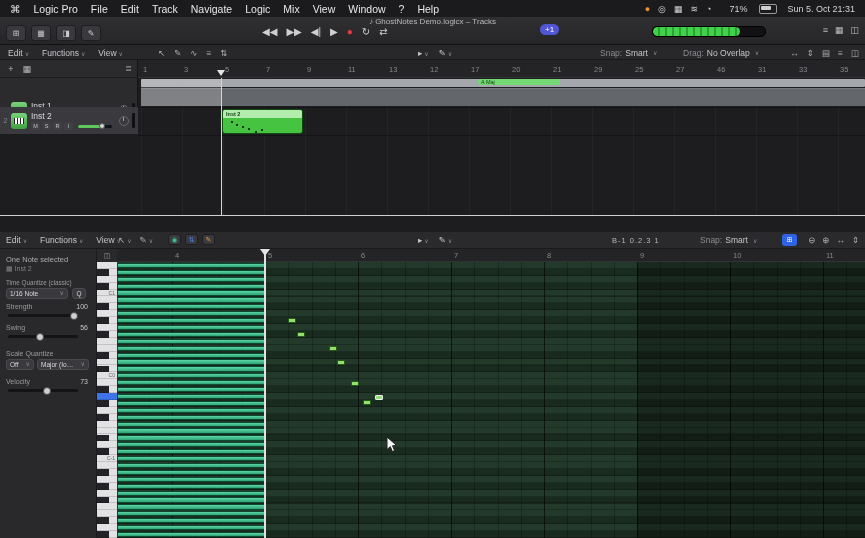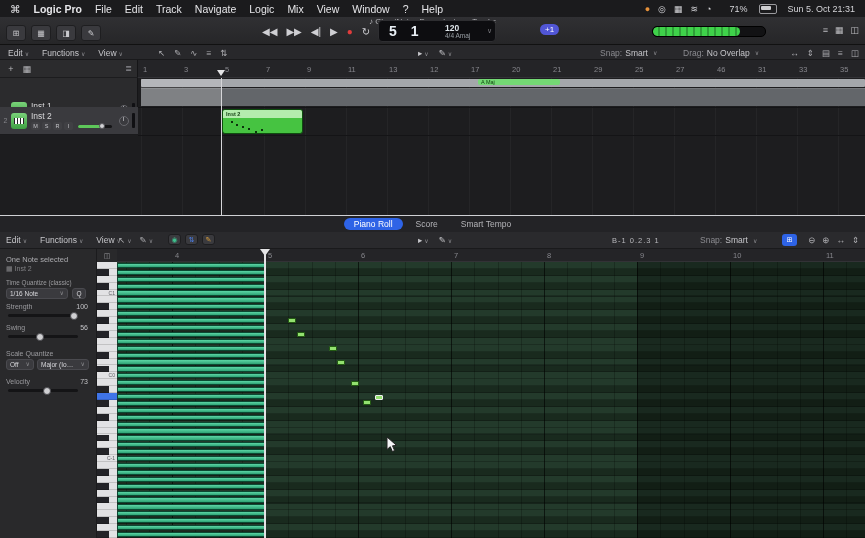--- a/index.html
+++ b/index.html
@@ -5,21 +5,21 @@
   html,body{margin:0;padding:0;background:#000}
   #app{position:relative;width:865px;height:538px;overflow:hidden;background:#1d1d1f;
        font-family:"Liberation Sans",sans-serif;color:#ddd;cursor:default}
 
   
   #menubar{position:absolute;left:0;top:0;width:865px;height:17px;background:#1b1b1d;
            display:flex;align-items:center;gap:13px;padding:0 10px;box-sizing:border-box;
            font-size:10.5px;color:#e6e6e9;z-index:40}
   #menu-items{display:flex;gap:13px}
   .mitem{white-space:nowrap}
-  .mitem.bold{font-weight:bold}
+  .mitem.bold{font-weight:normal}
   #menu-status{margin-left:auto;display:flex;gap:10px;align-items:center;font-size:9px;color:#d4d4d8}
   .status-icon.orange{color:#e8923a}
   #battery-shell{display:inline-block;width:16px;height:8px;border:1px solid #9a9a9e;border-radius:2px;position:relative;vertical-align:middle;margin-left:2px}
   #battery-fill{position:absolute;left:1px;top:1px;height:4px;width:10px;background:#cfcfd2;border-radius:1px}
 
   
   #transport{position:absolute;left:0;top:17px;width:865px;height:28px;
              background:linear-gradient(#303033,#262628);border-bottom:1px solid #111;box-sizing:border-box;z-index:30}
   #window-title{position:absolute;left:0;top:0;width:100%;text-align:center;font-size:8px;color:#b9b9bd;line-height:9px}
   #left-tools{position:absolute;left:6px;top:8px;display:flex;gap:5px}
@@ -196,26 +196,20 @@
       </div>
     <div id="transport-buttons">
         <div class="trbtn">◀◀</div>
         <div class="trbtn">▶▶</div>
         <div class="trbtn">◀|</div>
         <div class="trbtn">▶</div>
         <div class="trbtn red">●</div>
         <div class="trbtn">↻</div>
         <div class="trbtn">⇄</div>
       </div>
-    <div id="lcd">
-      <span id="lcd-pos"><span>5</span> <span>1</span></span>
-      <span id="lcd-tempo">120</span>
-      <span id="lcd-sig"><span>4/4</span> <span>Amaj</span></span>
-      <span id="lcd-chev">∨</span>
-    </div>
     <span id="badge-plus">+1</span>
     <div id="cpu-meter">
         <div id="cpu-fill" style="width:78%"></div>
       </div>
     <div id="tr-right-icons">
         <div>≡</div>
         <div>▦</div>
         <div>◫</div>
       </div>
   </div>
@@ -364,25 +358,20 @@
           <div class="rdot" style="left: 32px; top: 21px;"></div>
           <div class="rdot" style="left: 38px; top: 19px;"></div>
         </div>
     </div>
     <div id="track-sep2"></div>
     <div id="arr-playhead"></div>
   </div>
   <div id="arr-ph-tri"></div>
 
   <div id="divider"></div>
-  <div id="tabbar">
-      <div class="tab active" style="background: rgb(46, 99, 230);">Piano Roll</div>
-      <div class="tab">Score</div>
-      <div class="tab">Smart Tempo</div>
-    </div>
 
   <div id="prtoolbar">
     <div id="pr-menus" class="menu-group">
         <div>Edit<div style="display: inline; margin-left: 2px; font-size: 6px; color: rgb(138, 138, 142);">∨</div></div>
         <div>Functions<div style="display: inline; margin-left: 2px; font-size: 6px; color: rgb(138, 138, 142);">∨</div></div>
         <div>View<div style="display: inline; margin-left: 2px; font-size: 6px; color: rgb(138, 138, 142);">∨</div></div>
       </div>
     <div id="pr-tools">
         <div>↖<div style="display: inline; margin-left: 2px; font-size: 6px; color: rgb(138, 138, 142);">∨</div></div>
         <div>✎<div style="display: inline; margin-left: 2px; font-size: 6px; color: rgb(138, 138, 142);">∨</div></div>

